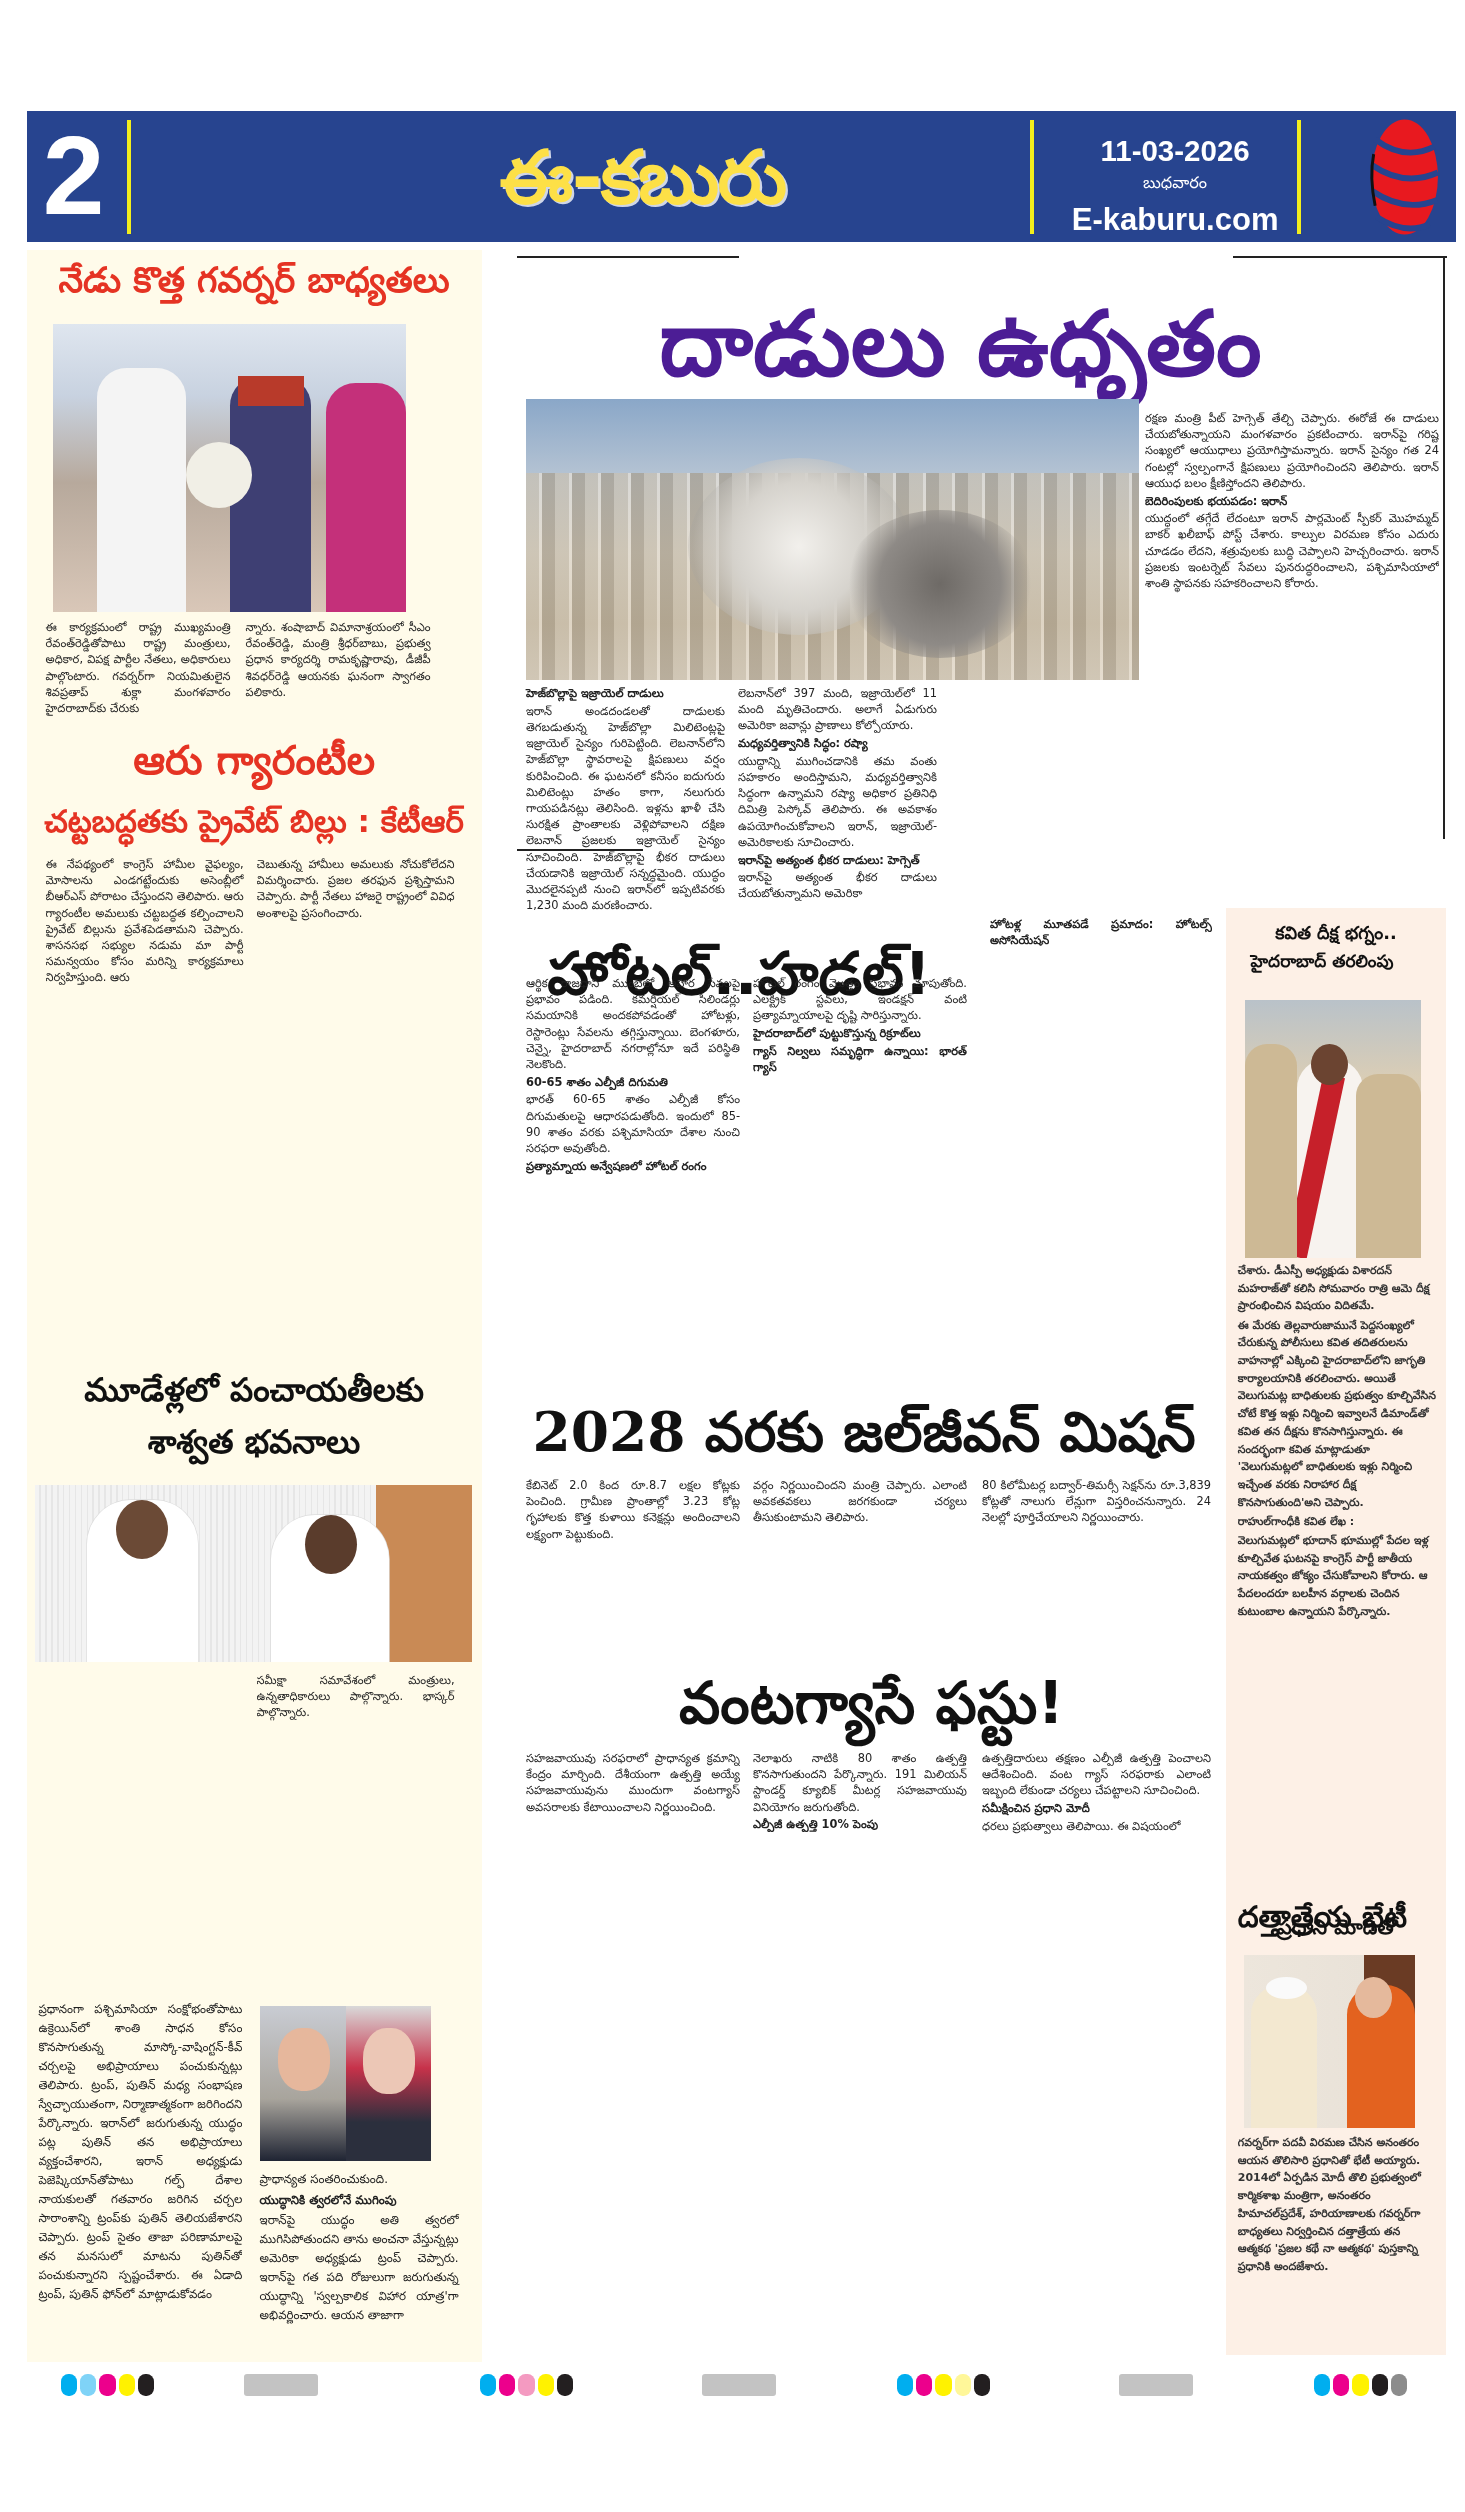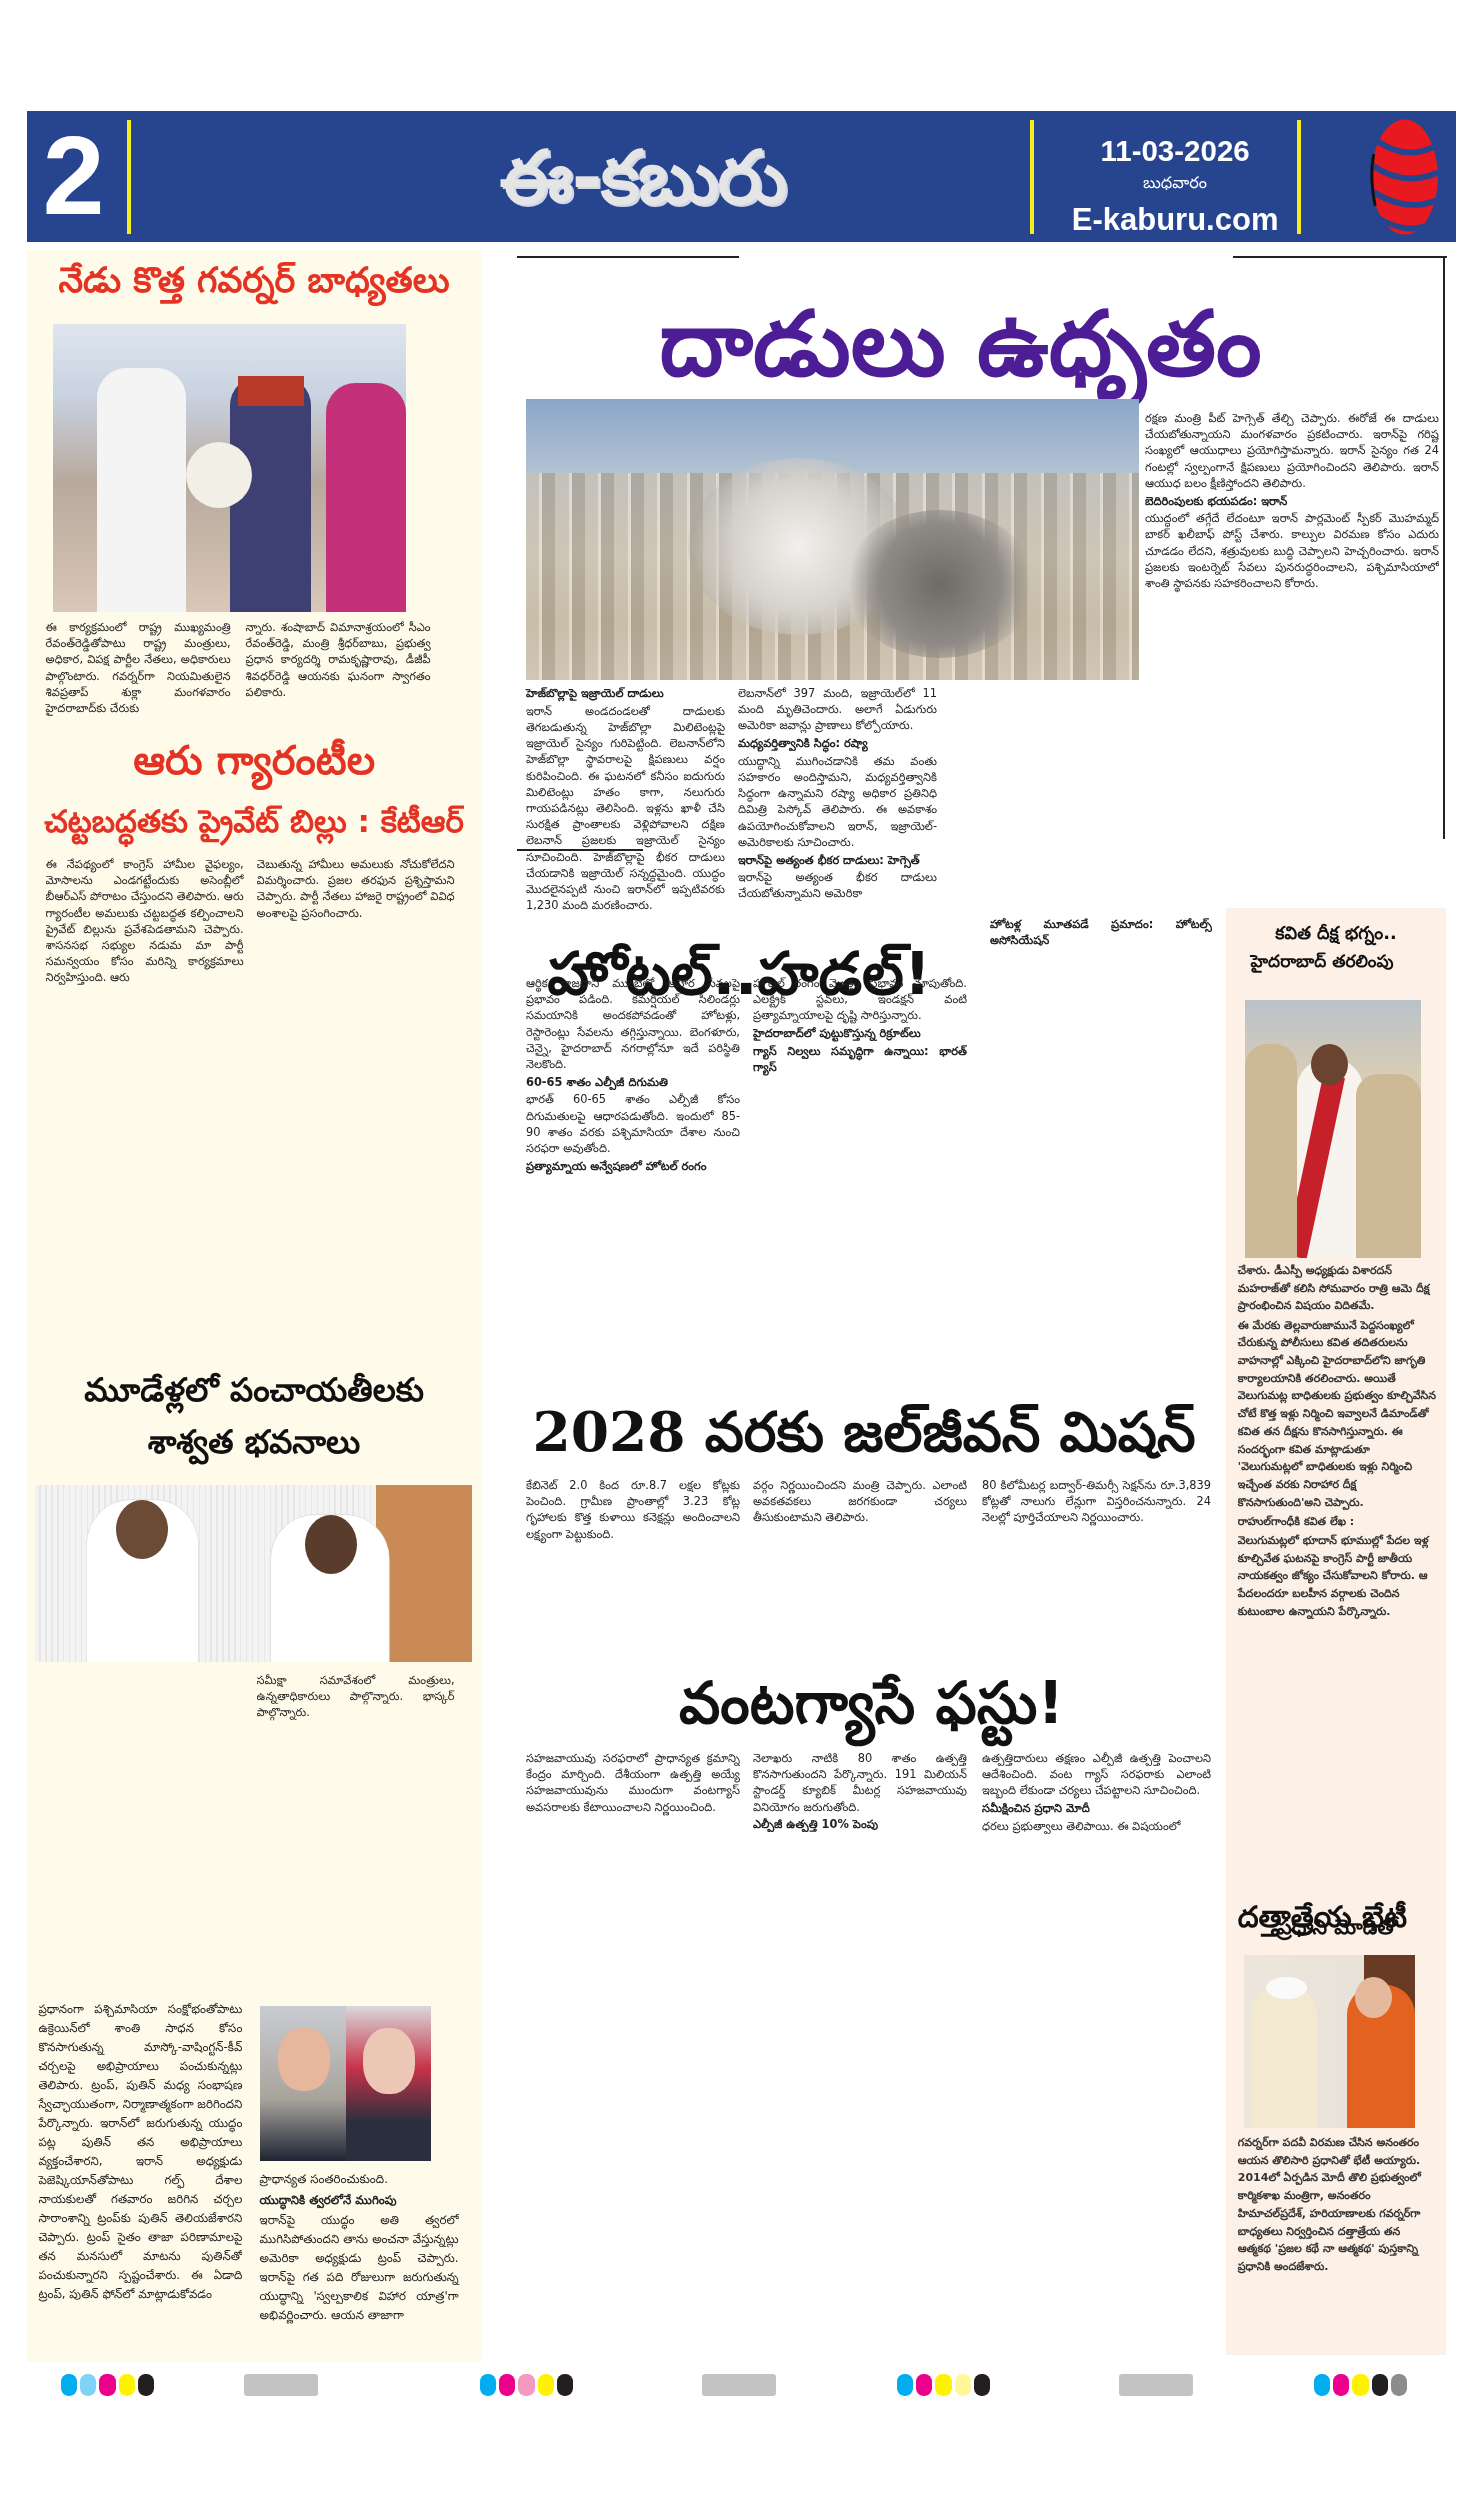--- a/index.html
+++ b/index.html
@@ -3,21 +3,21 @@
 <meta charset="utf-8">
 <style>
   * { box-sizing: border-box; margin: 0; padding: 0; }
   html, body { width: 1466px; height: 2512px; background: #ffffff; overflow: hidden; }
   body { position: relative; font-family: "DejaVu Sans", "Liberation Sans", sans-serif; color: #1a1a1a; }
 
   
   .masthead { position: absolute; left: 26.6px; top: 111px; width: 1429px; height: 131px; background: #27448f; }
   .page-num { position: absolute; left: 16.2px; top: 10.3px; font-family: "Liberation Sans", sans-serif; font-weight: bold; font-size: 111px; line-height: 111px; color: #ffffff; }
   .ybar { position: absolute; width: 4.4px; background: #f2ee1c; }
-  .logo-text { position: absolute; left: 473px; top: 26px; font-weight: bold; font-size: 74px; line-height: 81px; color: #e5e5e5; letter-spacing: -1.5px; text-shadow: 2.2px 2.2px 0 #cfd6e8; }
+  .logo-text { position: absolute; left: 473px; top: 26px; font-weight: bold; font-size: 74px; line-height: 81px; color: #fde047; letter-spacing: -1.5px; text-shadow: 2.2px 2.2px 0 #cfd6e8; }
   .date-box { position: absolute; left: 1034px; top: 22px; width: 229px; text-align: center; color: #ffffff; font-family: "Liberation Sans", sans-serif; }
   .date { font-size: 29.5px; font-weight: bold; line-height: 35px; }
   .weekday { font-size: 16.2px; line-height: 29.5px; }
   .site { font-size: 31px; font-weight: bold; line-height: 37px; margin-top: 3px; }
   .brand-mark { position: absolute; left: 1326px; top: 5.9px; width: 96px; height: 120px; }
 
   
   .left-col { position: absolute; left: 26.6px; top: 250px; width: 455px; height: 2112px; background: #fffbea; }
   .right-col { position: absolute; left: 1226px; top: 908px; width: 220px; height: 1447px; background: #fdf0e6; }
 

